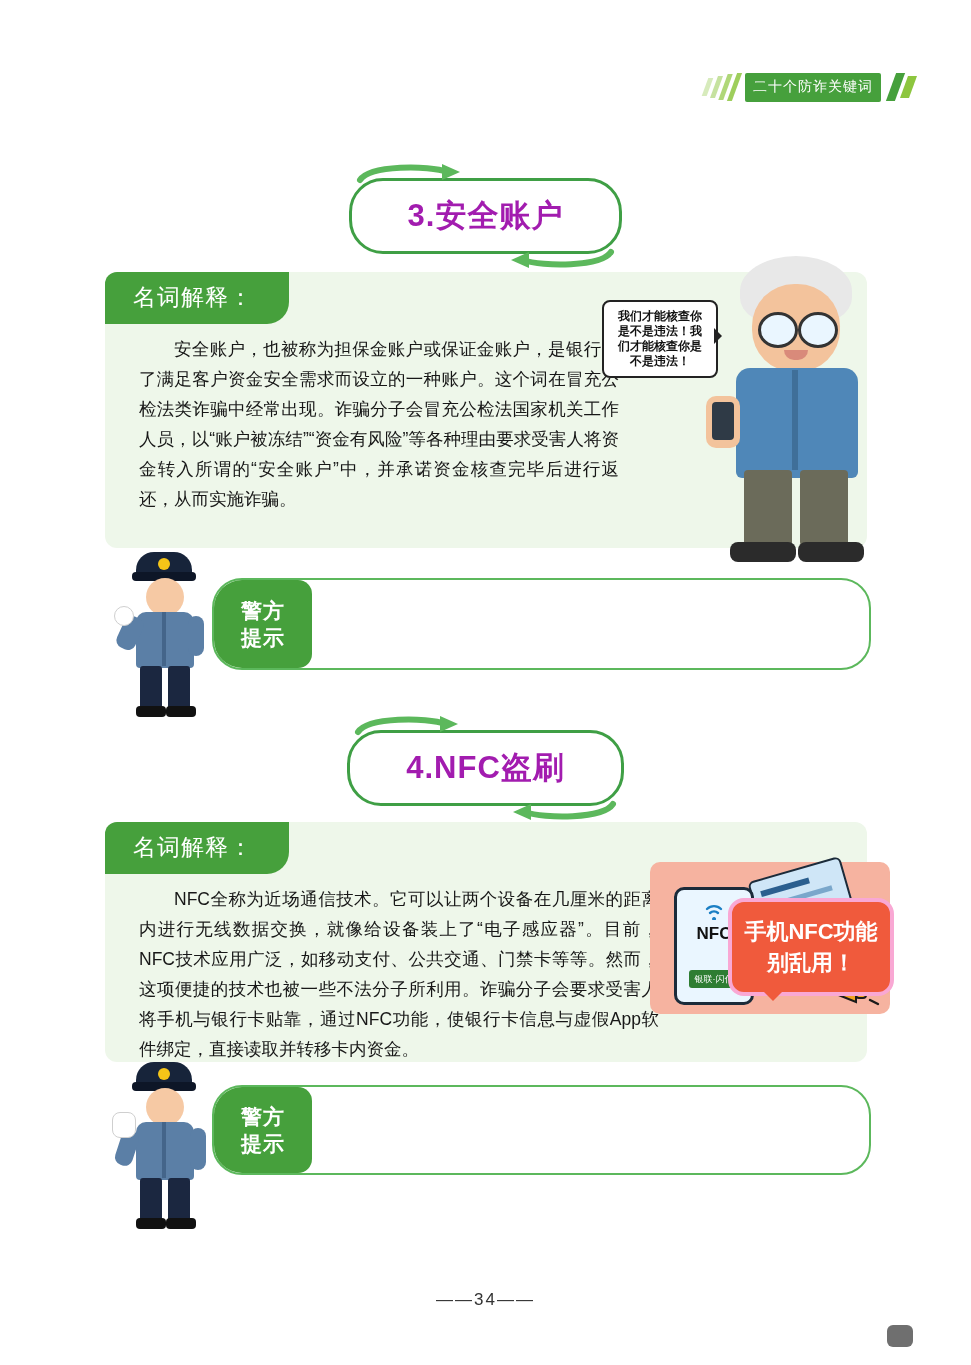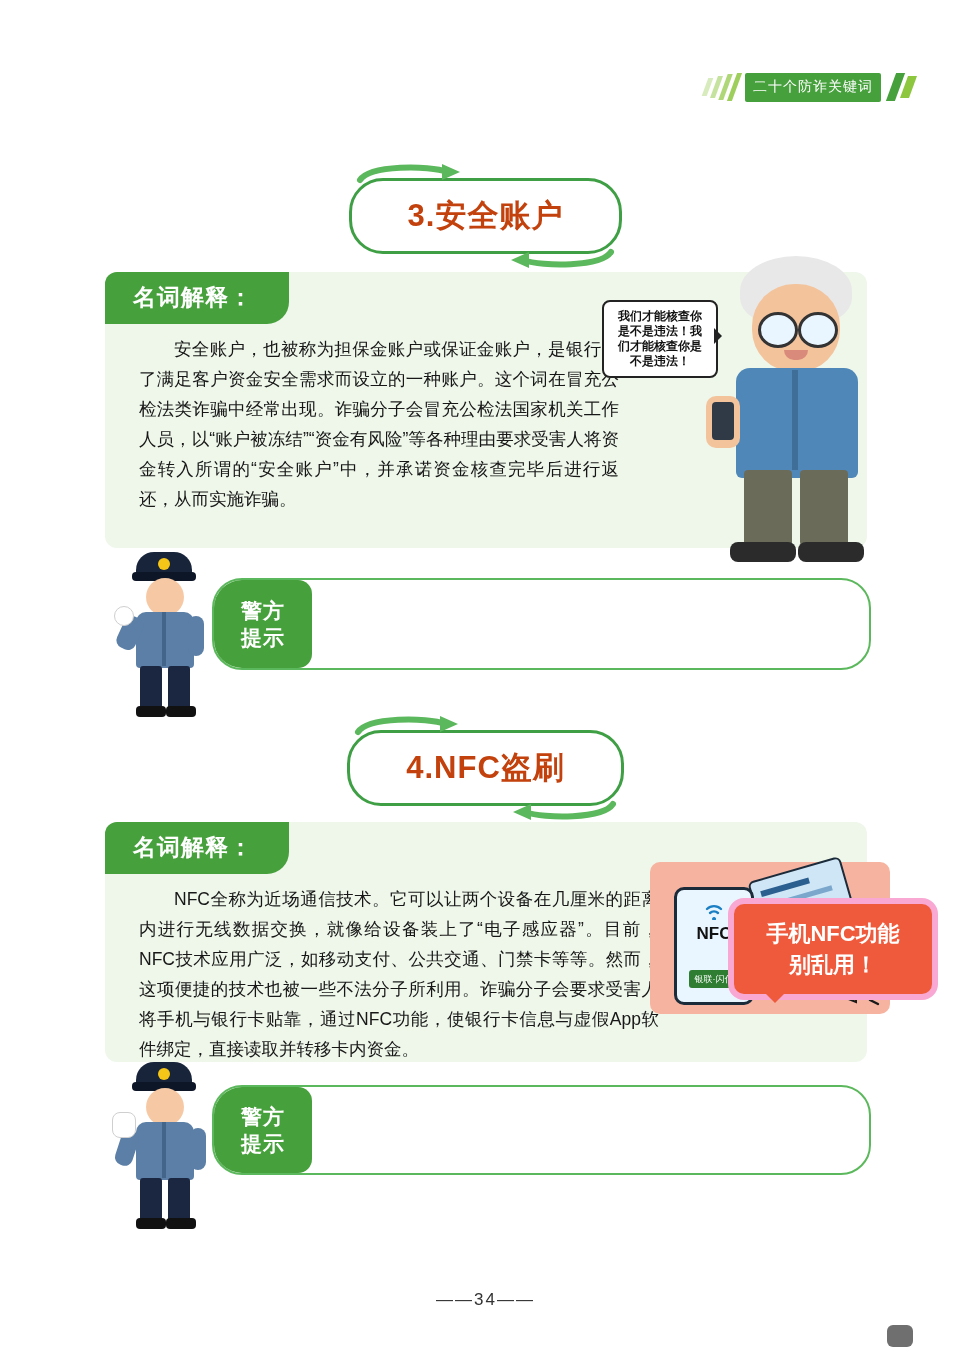--- a/index.html
+++ b/index.html
@@ -36,39 +36,39 @@
   }
   .hdr-tail i:nth-child(2){background:#8dc63f;height:22px;}
 
   
   .title-wrap{position:absolute;left:0;right:0;display:flex;justify-content:center;}
   .title-pill{
     position:relative;
     border:3px solid #3f9f45;border-radius:34px;
     background:#fff;
     padding:14px 56px;
-    font-size:31px;font-weight:bold;color:#c2410c;
+    font-size:31px;font-weight:bold;color:#a21caf;
     letter-spacing:1px;
     box-shadow:0 0 0 0 transparent;
   }
   .arrow-top,.arrow-bot{
     position:absolute;width:110px;height:22px;pointer-events:none;
   }
   .arrow-top{top:-18px;left:4px;}
   .arrow-bot{bottom:-18px;right:4px;}
 
   
   .card{
     position:absolute;left:105px;width:762px;
     background:#eef7ea;border-radius:12px;
   }
   .card-head{
     position:absolute;left:0;top:0;
     background:#46a03c;color:#fff;
-    font-size:23px;font-weight:bold;letter-spacing:1px;
+    font-size:23px;font-weight:normal;letter-spacing:1px;
     padding:10px 36px 11px 28px;
     border-radius:12px 0 22px 0;
   }
   .card-body{
     padding:62px 34px 26px 34px;
     font-size:17.5px;line-height:30px;color:#171717;
     text-align:justify;
   }
   .card-body p{margin:0;text-indent:2em;}
   .card-body .col{width:480px;}
@@ -96,22 +96,22 @@
   .bubble-old{
     position:absolute;background:#fff;border:2px solid #222;border-radius:8px;
     padding:7px 9px;font-size:12px;line-height:15px;font-weight:bold;color:#111;
     text-align:center;
   }
   .bubble-old:after{
     content:"";position:absolute;right:-14px;top:26px;
     border:8px solid transparent;border-left-color:#222;
   }
   .bubble-nfc{
-    position:absolute;background:#f05a3c;border:6px solid #f9a8d4;
-    border-radius:16px;padding:14px 24px;color:#fff;font-weight:bold;
+    position:absolute;background:#f05a3c;border:4px solid #f9a8d4;
+    border-radius:16px;padding:14px 4px;color:#fff;font-weight:bold;
     font-size:22px;line-height:31px;text-align:center;
   }
   .bubble-nfc:after{
     content:"";position:absolute;left:30px;bottom:-20px;
     border:11px solid transparent;border-top-color:#f05a3c;
   }
 
   
   .nfc-scene{
     position:absolute;background:#f6b3a0;border-radius:10px;

